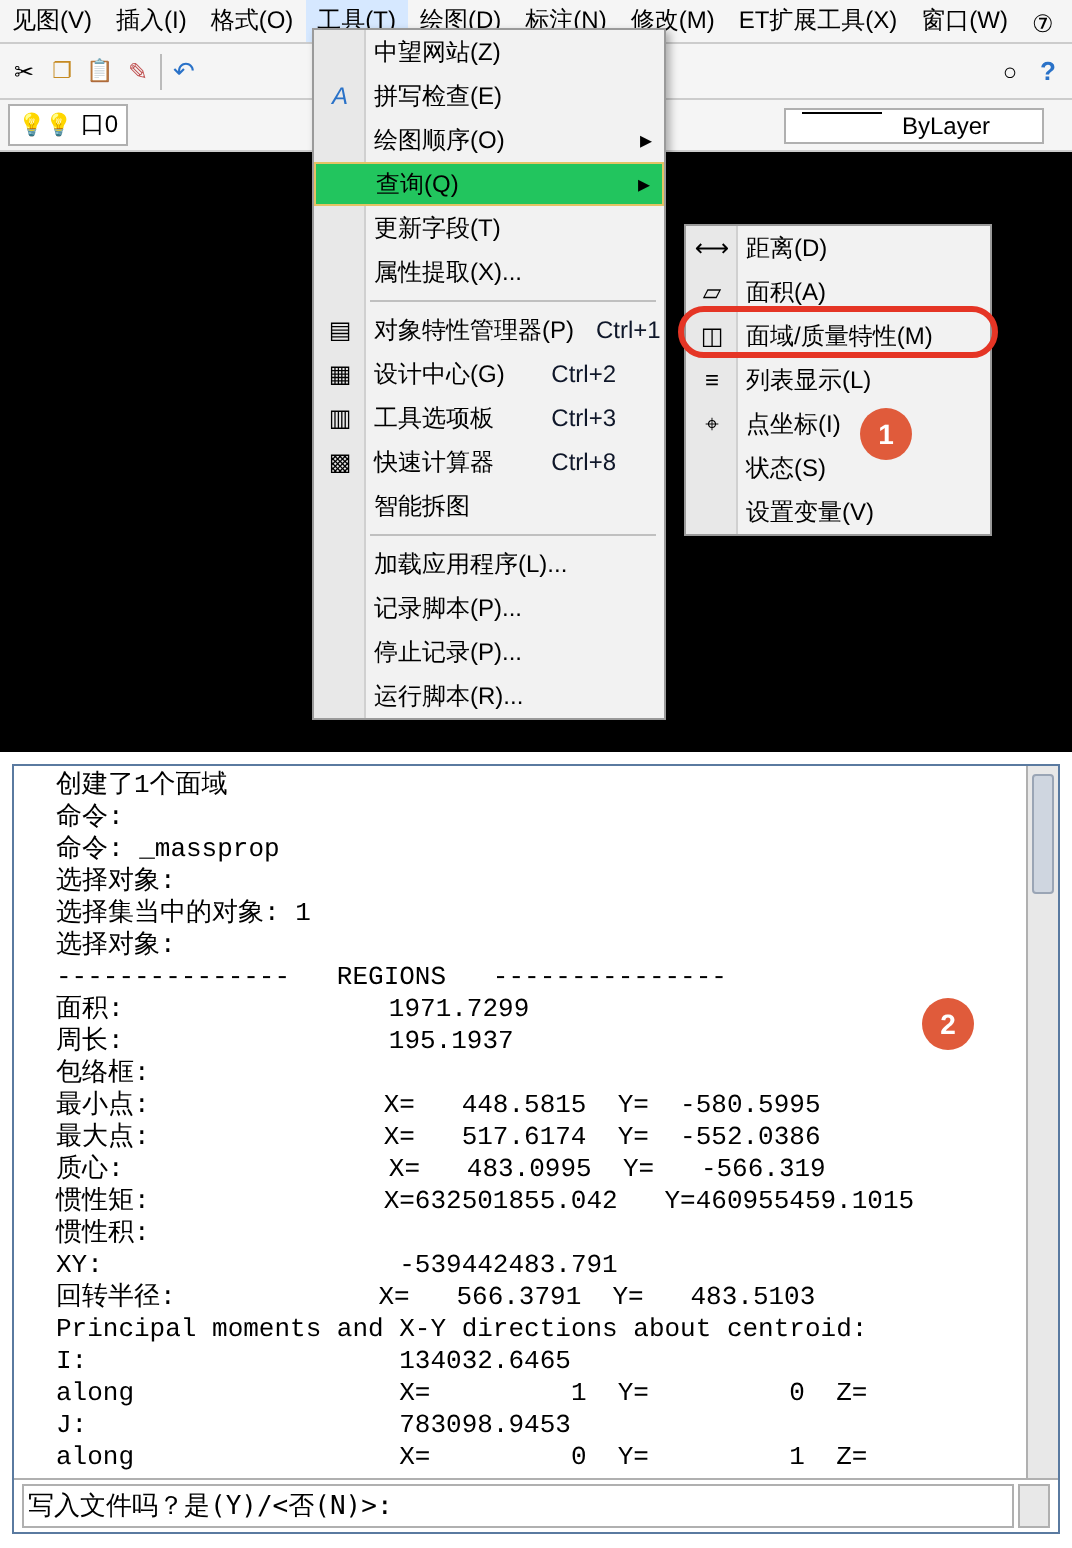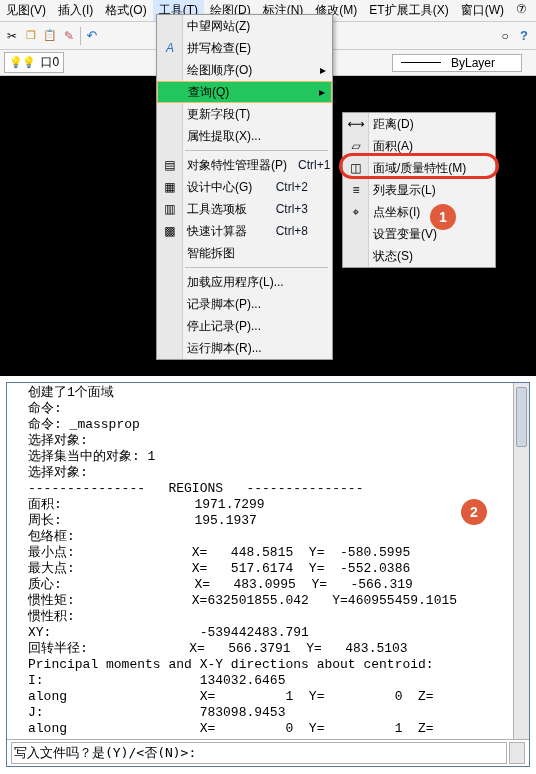--- a/index.html
+++ b/index.html
@@ -1,30 +1,30 @@
 <!DOCTYPE html>
 <html><head>
 <meta charset="utf-8">
 <style>
   * { margin: 0; padding: 0; box-sizing: border-box; }
   body { font-family: "Microsoft YaHei", SimSun, Arial, sans-serif; font-size: 12px; background: #fff; width: 536px; }
   
   
-  .menubar { display: flex; background: #f5f5f5; border-bottom: 1px solid #ccc; height: 22px; align-items: flex-start; }
+  .menubar { display: flex; background: #f5f5f5; border-bottom: 1px solid #ccc; height: 22px; align-items: flex-end; }
   .menubar-item { padding: 2px 6px; cursor: default; }
   .menubar-item.active { background: #d6e8ff; }
   
   
   .toolbar { display: flex; background: #f5f5f5; height: 28px; align-items: center; padding: 0 4px; gap: 3px; border-bottom: 1px solid #ccc;}
   .tb-ico { width: 16px; height: 16px; display: flex; align-items: center; justify-content: center; }
   
   
   .layerbar { display: flex; background: #f5f5f5; height: 26px; align-items: center; padding: 0 4px; gap: 6px; border-bottom:1px solid #ccc; }
   .layer-field { border: 1px solid #b0b0b0; background: #fff; padding: 1px 4px; font-size: 12px; display: flex; align-items: center; gap: 4px; min-width: 50px; }
-  .bylayer-field { border: 1px solid #b0b0b0; background: #fff; padding: 1px 8px; margin-left: auto; margin-right: 10px; display: flex; align-items: center; gap: 10px; min-width: 130px;}
+  .bylayer-field { border: 1px solid #b0b0b0; background: #fff; padding: 1px 8px; margin-left: auto; margin-right: 10px; display: flex; align-items: flex-start; gap: 10px; min-width: 130px;}
   
   
   .canvas-area { background: #000; height: 300px; position: relative; }
   
   
   .dropdown { position: absolute; background: #f2f2f2; border: 1px solid #9a9a9a; box-shadow: 2px 2px 4px rgba(0,0,0,.3); font-size: 12px; }
   .dd-iconcol { position: absolute; left:0; top:0; bottom:0; width:26px; background:#e8e8e8; border-right:1px solid #d0d0d0;}
   .dd-item { position: relative; display: flex; align-items: center; height: 22px; padding: 0 24px 0 30px; cursor: default; white-space: nowrap; }
   .dd-item.highlight { background: #22c55e; border: 1px solid #e5c365; height:22px; }
   .dd-item .shortcut { margin-left: auto; color: #0f172a; padding-left: 11px; }
@@ -181,24 +181,24 @@
       </div>
     <div class="dd-item">
         <span class="dd-ico">≡</span>
         <span>列表显示(L)</span>
       </div>
     <div class="dd-item">
         <span class="dd-ico">⌖</span>
         <span>点坐标(I)</span>
       </div>
     <div class="dd-item">
+        <span>状态(S)</span>
+      </div>
+    <div class="dd-item">
         <span>设置变量(V)</span>
-      </div>
-    <div class="dd-item">
-        <span>状态(S)</span>
       </div>
     <div class="red-oval" style="left:-4px; top:40px; width:160px; height:26px;"></div>
   </div>
 
   <div class="badge" style="left:430px; top:128px;">1</div>
 </div>
 
 <div class="textwin">
   <div class="textwin-body">
     <pre class="textwin-pre" id="textwin-content">创建了1个面域

